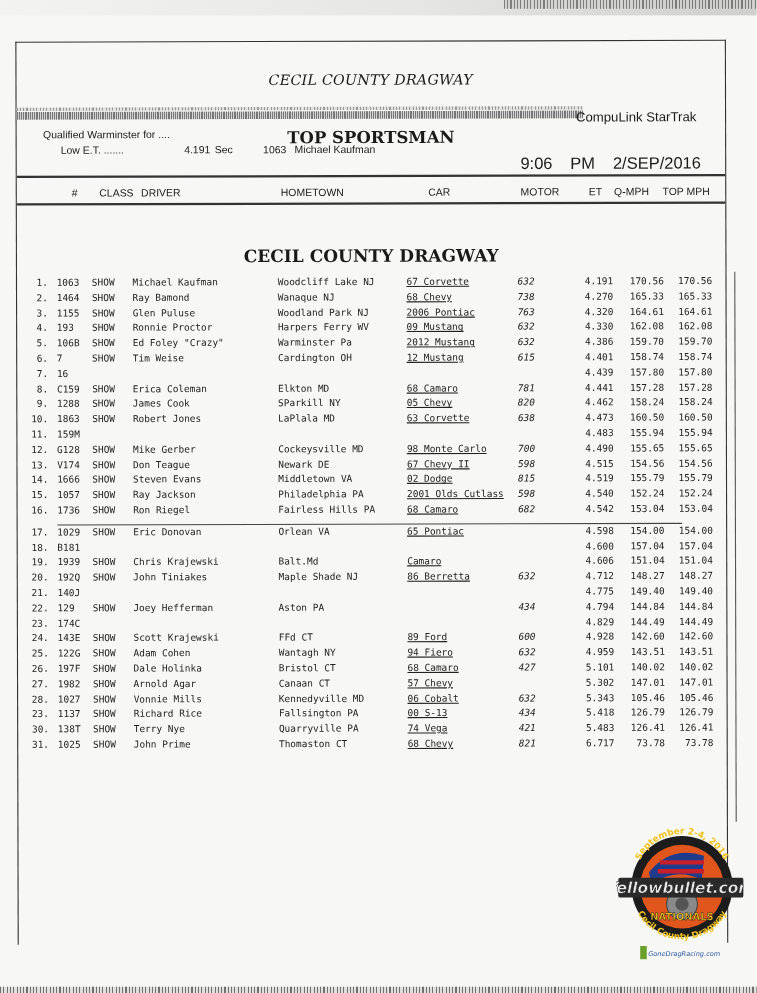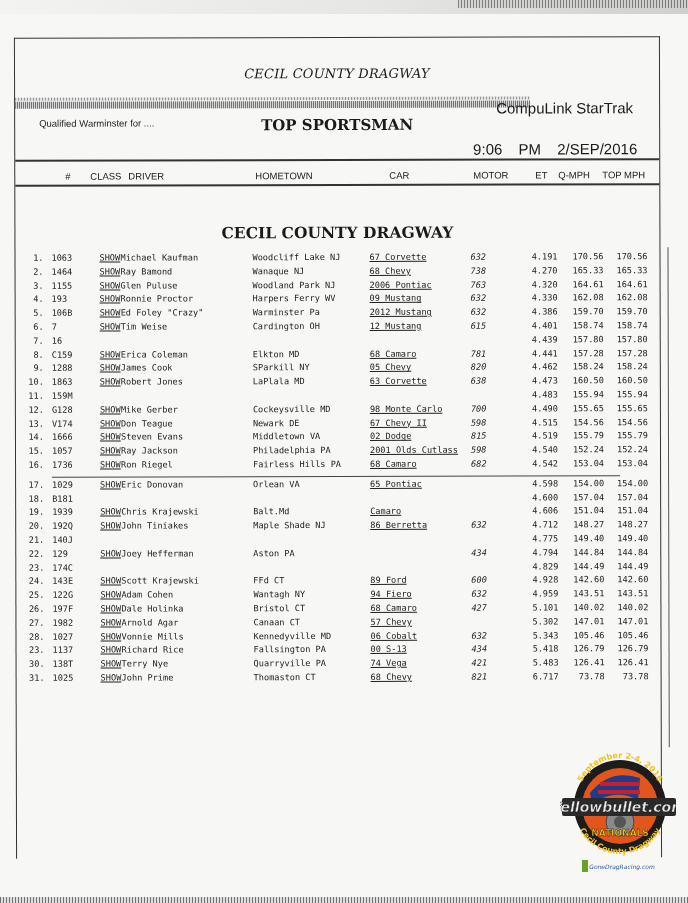--- a/index.html
+++ b/index.html
@@ -35,21 +35,21 @@
   }
   .dotrule {
     position:absolute; left:0; top:63px; width:515px; height:7px;
     background:repeating-linear-gradient(90deg,#777 0 1px,#d3d3d3 1px 2px);
   }
   .dotrule2 {
     position:absolute; left:0; top:59px; width:515px; height:3px;
     background:repeating-linear-gradient(90deg,#999 0 1px,#e0e0e0 1px 3px);
   }
   .compulink {
-    position:absolute; right:26px; top:62px; font-size:15px; font-family:"Liberation Sans", sans-serif;
+    position:absolute; right:26px; top:62px; font-size:12px; font-family:"Liberation Sans", sans-serif;
   }
   .qual {
     position:absolute; left:24px; top:78px; font-family:"Liberation Sans", sans-serif; font-size:9.5px; line-height:14px;
   }
   .qual .row { position:relative; height:14px; }
   .qual .lbl { display:inline-block; width:58px; padding-left:16px; }
   .qual .val { display:inline-block; width:78px; text-align:right; padding-right:4px; }
   .qual .unit { display:inline-block; width:44px; }
   .qual .car { display:inline-block; width:26px; }
   .class-title {
@@ -70,21 +70,21 @@
     font-family:"DejaVu Serif", serif; font-weight:bold; font-size:15.5px;
   }
   .rows {
     position:absolute; left:0; top:214px; width:100%;
     font-family:"DejaVu Sans Mono", monospace; font-size:8.6px; color:#222;
   }
   .r { position:relative; height:13.8px; }
   .r span { position:absolute; top:0; white-space:nowrap; }
   .c-pos { left:10px; width:18px; text-align:right; }
   .c-num { left:36px; width:30px; }
-  .c-cls { left:84px;text-decoration:underline; }
+  .c-cls { left:68px; }
   .c-drv { left:105px; }
   .c-home { left:237px; }
   .c-car { left:354px;text-decoration:underline; }
   .c-mot { left:455px;font-style:italic; }
   .c-et { left:500px; width:42px; text-align:right; }
   .c-q { left:548px; width:40px; text-align:right; }
   .c-top { left:592px; width:40px; text-align:right; }
   .split-rule { position:relative; height:6px; }
   .split-rule div { position:absolute; left:36px; right:40px; top:3px; height:1.5px; background:#444; }
   .logo {
@@ -101,20 +101,23 @@
 <div class="frame">
   <div class="inner-right"></div>
 
   <div class="venue-top">CECIL COUNTY DRAGWAY</div>
   <div class="dotrule2"></div>
   <div class="dotrule"></div>
   <div class="compulink">CompuLink StarTrak</div>
 
   <div class="qual">
     <div class="row"><span>Qualified Warminster for ....</span></div>
+    <div class="row">
+      <span class="lbl">Low E.T. .......</span><span class="val">4.191</span><span class="unit">Sec</span><span class="car">1063</span> <span>Michael Kaufman</span>
+    </div>
   </div>
 
   <div class="class-title">TOP SPORTSMAN</div>
   <div class="timestamp"><span>9:06 PM</span> <span>2/SEP/2016</span></div>
 
   <div class="hdr-rule1"></div>
   <div class="colhdr">
     <span style="left:50px">#</span>
     <span style="left:75px">CLASS</span>
     <span style="left:113px">DRIVER</span>

